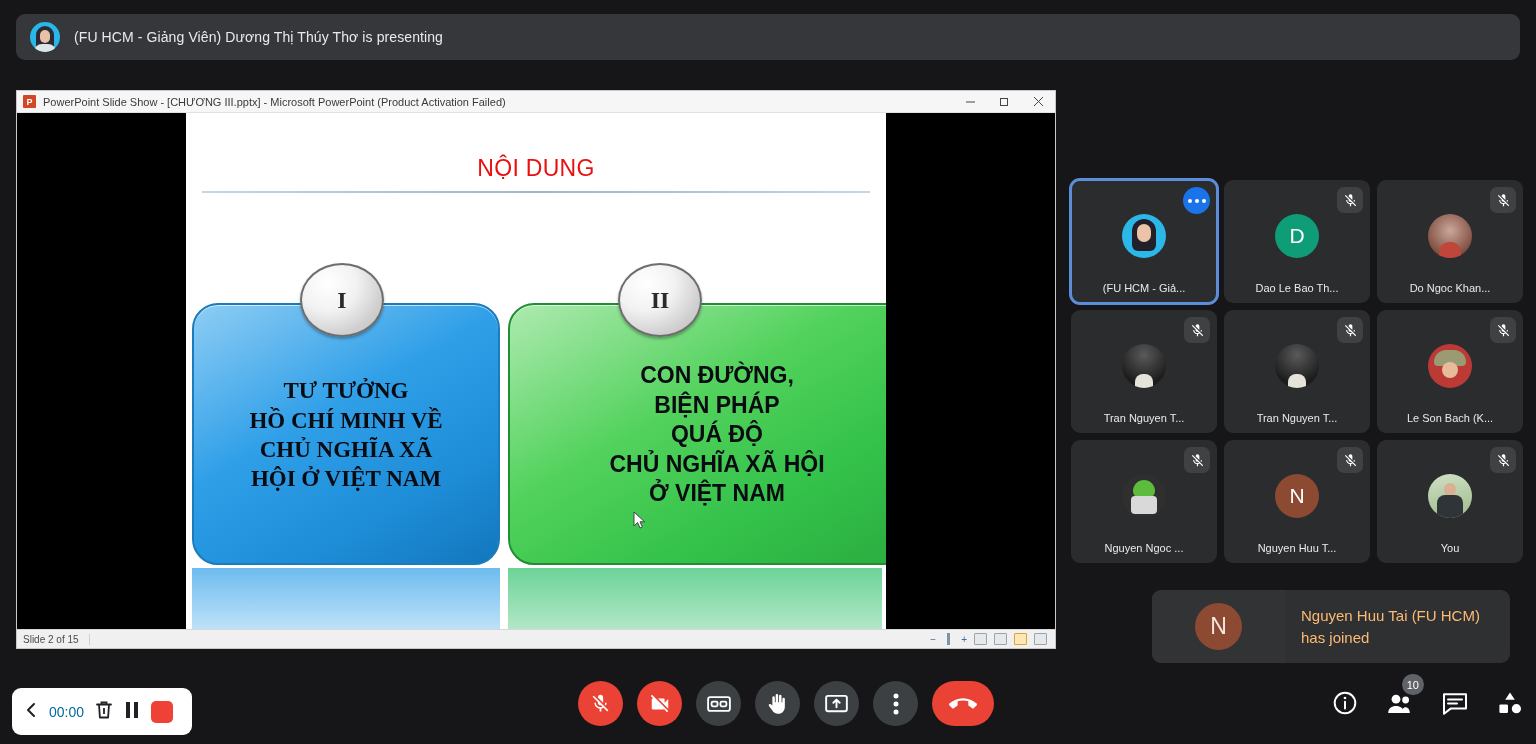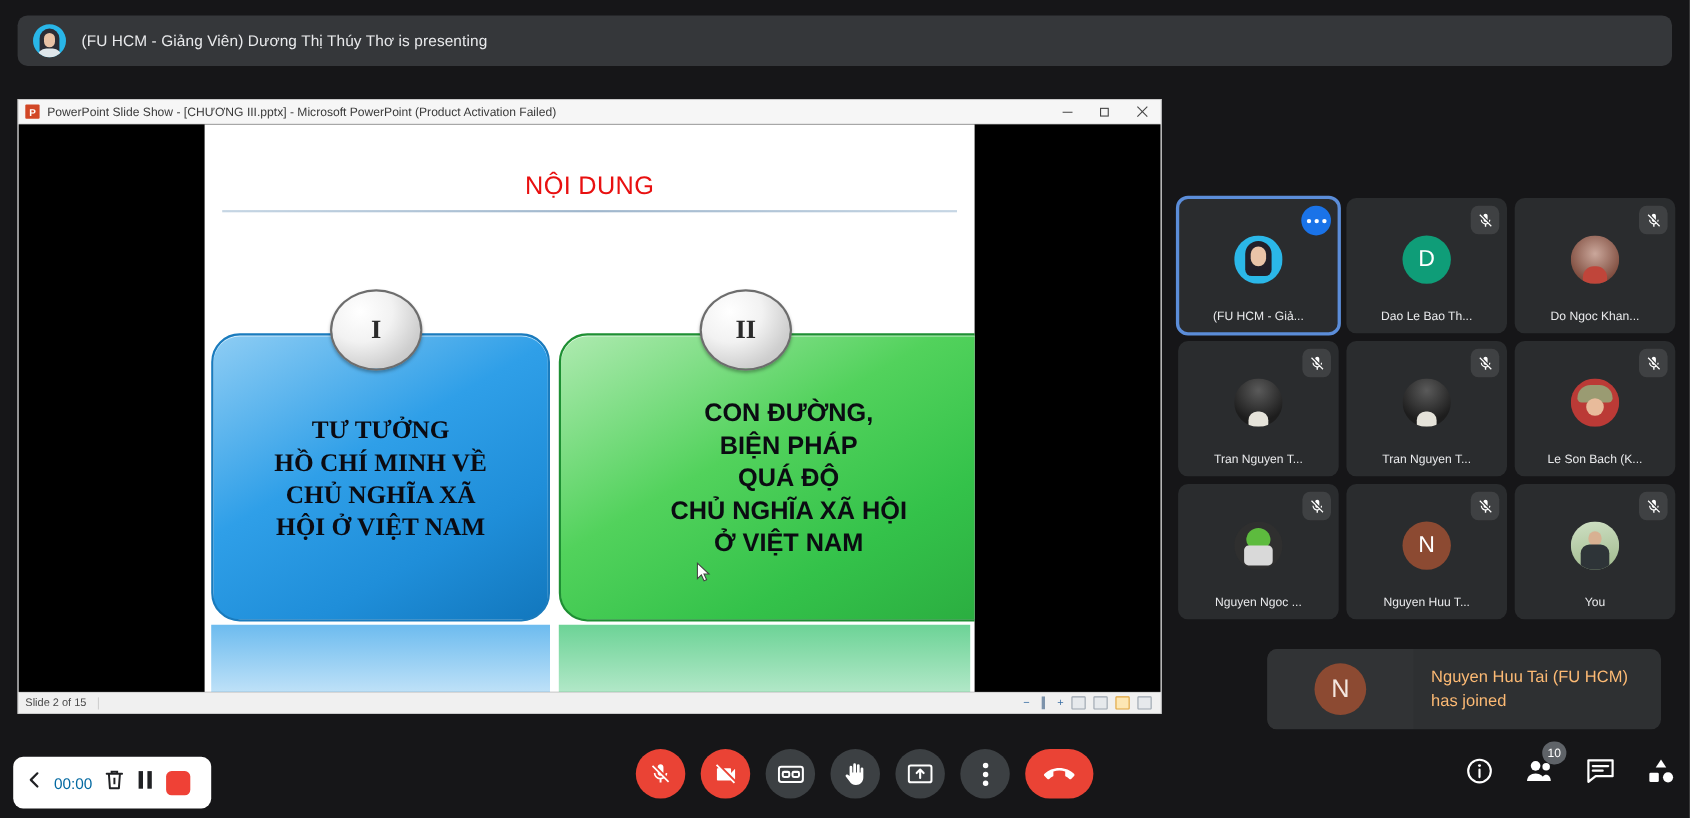--- a/index.html
+++ b/index.html
@@ -134,21 +134,21 @@
     border-radius: 50%;
     background: radial-gradient(ellipse at 32% 26%, #ffffff 0%, #f2f2f2 38%, #cfcfcf 72%, #bdbdbd 100%);
     border: 2px solid #6d6d6d;
     display: flex; align-items: center; justify-content: center;
     color: #2a2a2a; font-weight: bold; font-size: 24px;
     font-family: "Liberation Serif", serif;
     box-shadow: 0 2px 3px rgba(0,0,0,.3);
     z-index: 3;
   }
   .badge-i  { left: 114px; }
-  .badge-ii { left: 450px; }
+  .badge-ii { left: 432px; }
 
   .slide-cursor { position: absolute; left: 447px; top: 398px; z-index: 5; }
 
   .ppt-statusbar {
     height: 19px; background: #f0f0f0;
     border-top: 1px solid #d6d6d6;
     display: flex; align-items: center;
     font-size: 10px; color: #4a4a4a;
   }
   .status-slide { padding-left: 6px; padding-right: 10px; border-right: 1px solid #d0d0d0; }
@@ -250,21 +250,21 @@
   .ctl {
     width: 45px; height: 45px; border-radius: 50%;
     background: #3c4043;
     display: flex; align-items: center; justify-content: center;
   }
   .ctl.danger { background: #ea4335; }
   .ctl.hangup { width: 62px; height: 45px; border-radius: 23px; background: #ea4335; }
 
   
   .right-icons { position: absolute; left: 1330px; top: 686px; display: flex; align-items: center; gap: 25px; }
-  .ricon { position: relative; width: 30px; height: 30px; display: flex; align-items: center; justify-content: center; }
+  .ricon { position: relative; width: 30px; height: 30px; display: flex; align-items: flex-end; justify-content: center; }
   .people-badge {
     position: absolute; right: -9px; top: -12px;
     min-width: 21px; height: 21px; border-radius: 11px;
     background: #5f6368; color: #fff; font-size: 11px;
     display: flex; align-items: center; justify-content: center; padding: 0 5px;
   }
 </style>
 </head>
 <body>
 

